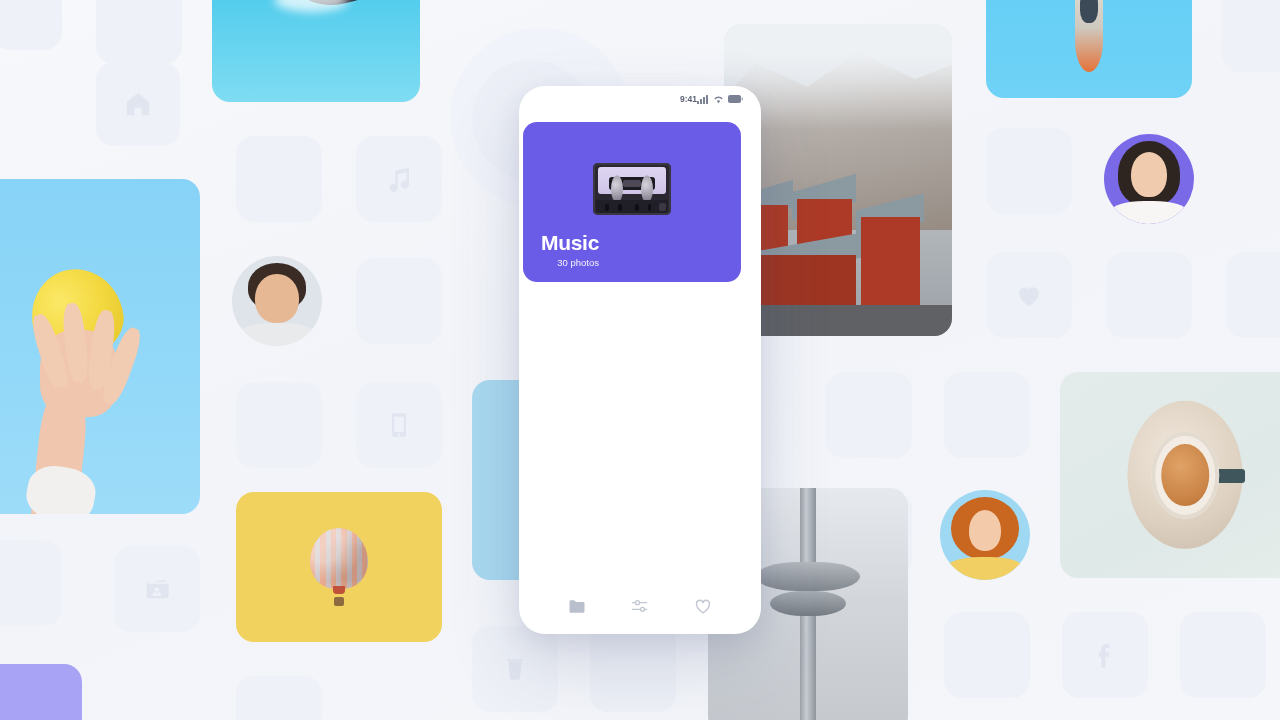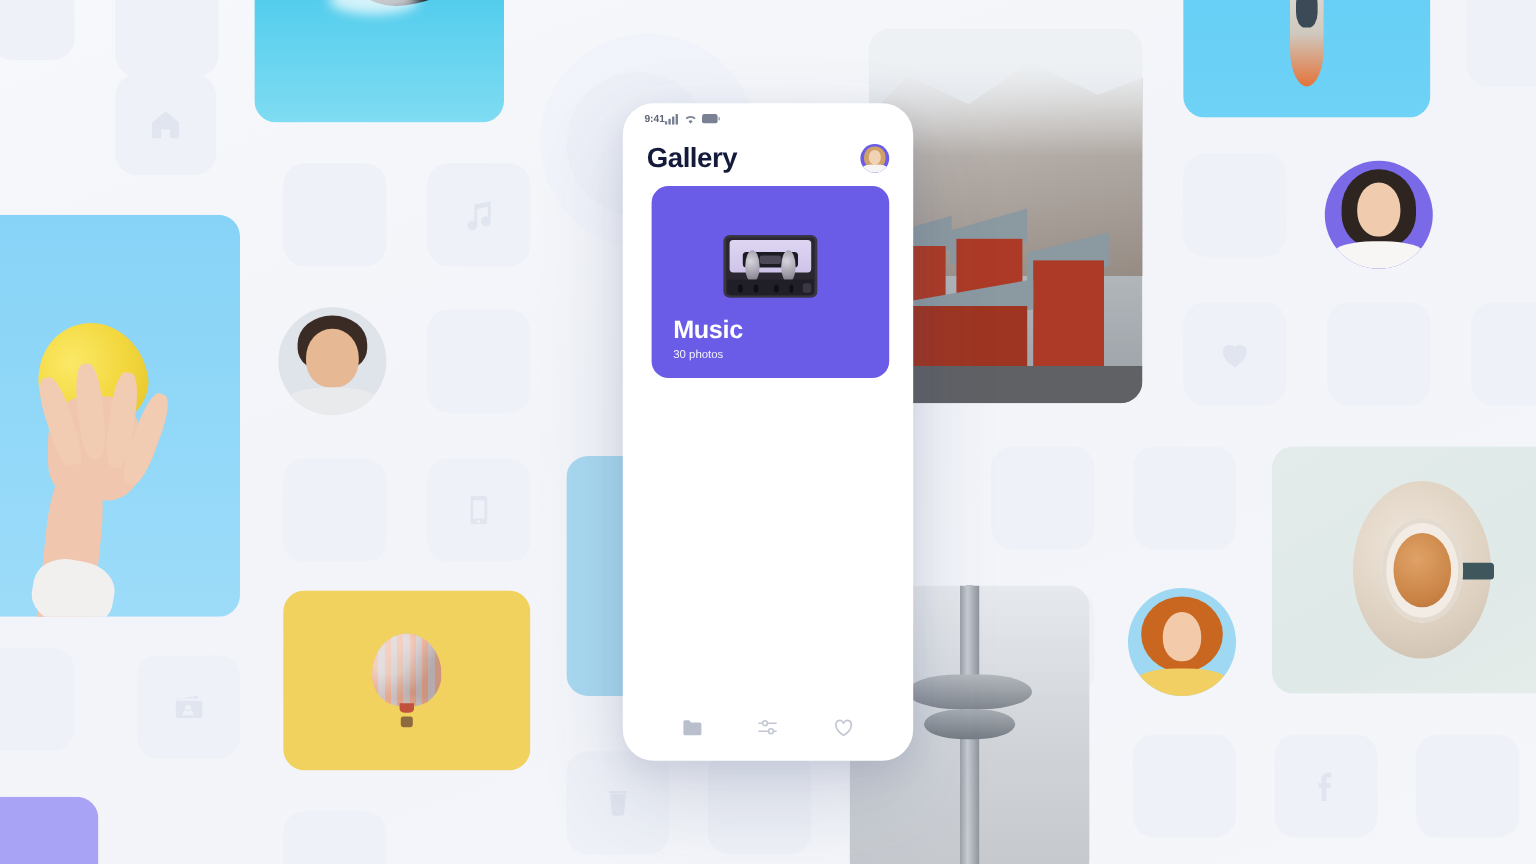--- a/index.html
+++ b/index.html
@@ -260,21 +260,21 @@
     width:242px; height:548px;
     background:#ffffff;
     border-radius:26px;
     box-shadow:0 30px 70px rgba(65,80,120,.18), 0 8px 24px rgba(65,80,120,.10);
     overflow:hidden;
     display:flex; flex-direction:column;
   }
   .statusbar {
     height:26px;
     padding:0 18px;
-    display:flex; align-items:center; justify-content:flex-start;
+    display:flex; align-items:center; justify-content:flex-end;
     font-size:8.5px; font-weight:bold; color:#5d6475;
   }
   .status-icons { display:flex; align-items:center; gap:4px; }
   .status-icons svg { display:block; }
 
   .phone-header {
     padding:6px 20px 0 20px;
     display:flex; align-items:center; justify-content:space-between;
   }
   .app-title {
@@ -313,21 +313,21 @@
     gap:7px; padding:0 11px;
   }
   .searchbar svg { display:block; flex:0 0 auto; }
   .search-input {
     border:none; outline:none; background:transparent;
     font-family:"Liberation Sans", sans-serif;
     font-size:10px; color:#2a3150; width:100%;
   }
   .search-input::placeholder { color:#b6bcc9; }
 
-  .albums { padding:10px 20px 0 24px; flex:1; }
+  .albums { padding:10px 20px 0 4px; flex:1;text-align:right; }
   .album {
     position:relative;
     height:160px;
     border-radius:14px;
     margin-bottom:12px;
     overflow:hidden;
     display:flex; align-items:flex-end;
   }
   .album .art {
     position:absolute; left:50%; top:42%;
@@ -562,30 +562,20 @@
         </span>
         <span>
           <svg width="15" height="8" viewBox="0 0 15 8">
               <rect x="0" y="0" width="13" height="8" rx="2" fill="#7a8195"></rect>
               <rect x="13.6" y="2.6" width="1.4" height="2.8" rx=".6" fill="#a7adbb"></rect>
             </svg>
         </span>
       </span>
     </div>
 
-    <div class="phone-header">
-      <div class="app-title">Gallery</div>
-      <div class="hdr-avatar">
-        <div class="face">
-          <div class="hair" style="background:#cfa169; left:14%; top:10%; width:72%; height:74%;"></div>
-          <div class="skin" style="background:#f2d2b5; left:28%; top:22%; width:44%; height:50%;"></div>
-          <div class="body" style="background:#f6f5f3;"></div>
-        </div>
-      </div>
-    </div>
 
 
     <div class="albums">
 
       <div class="album" style="background:#6b5ce7;">
         <div class="art cassette" style="width:78px; height:52px;">
           <div class="shell"></div>
           <div class="label"></div>
           <div class="window"></div>
           <div class="reel l"></div>

